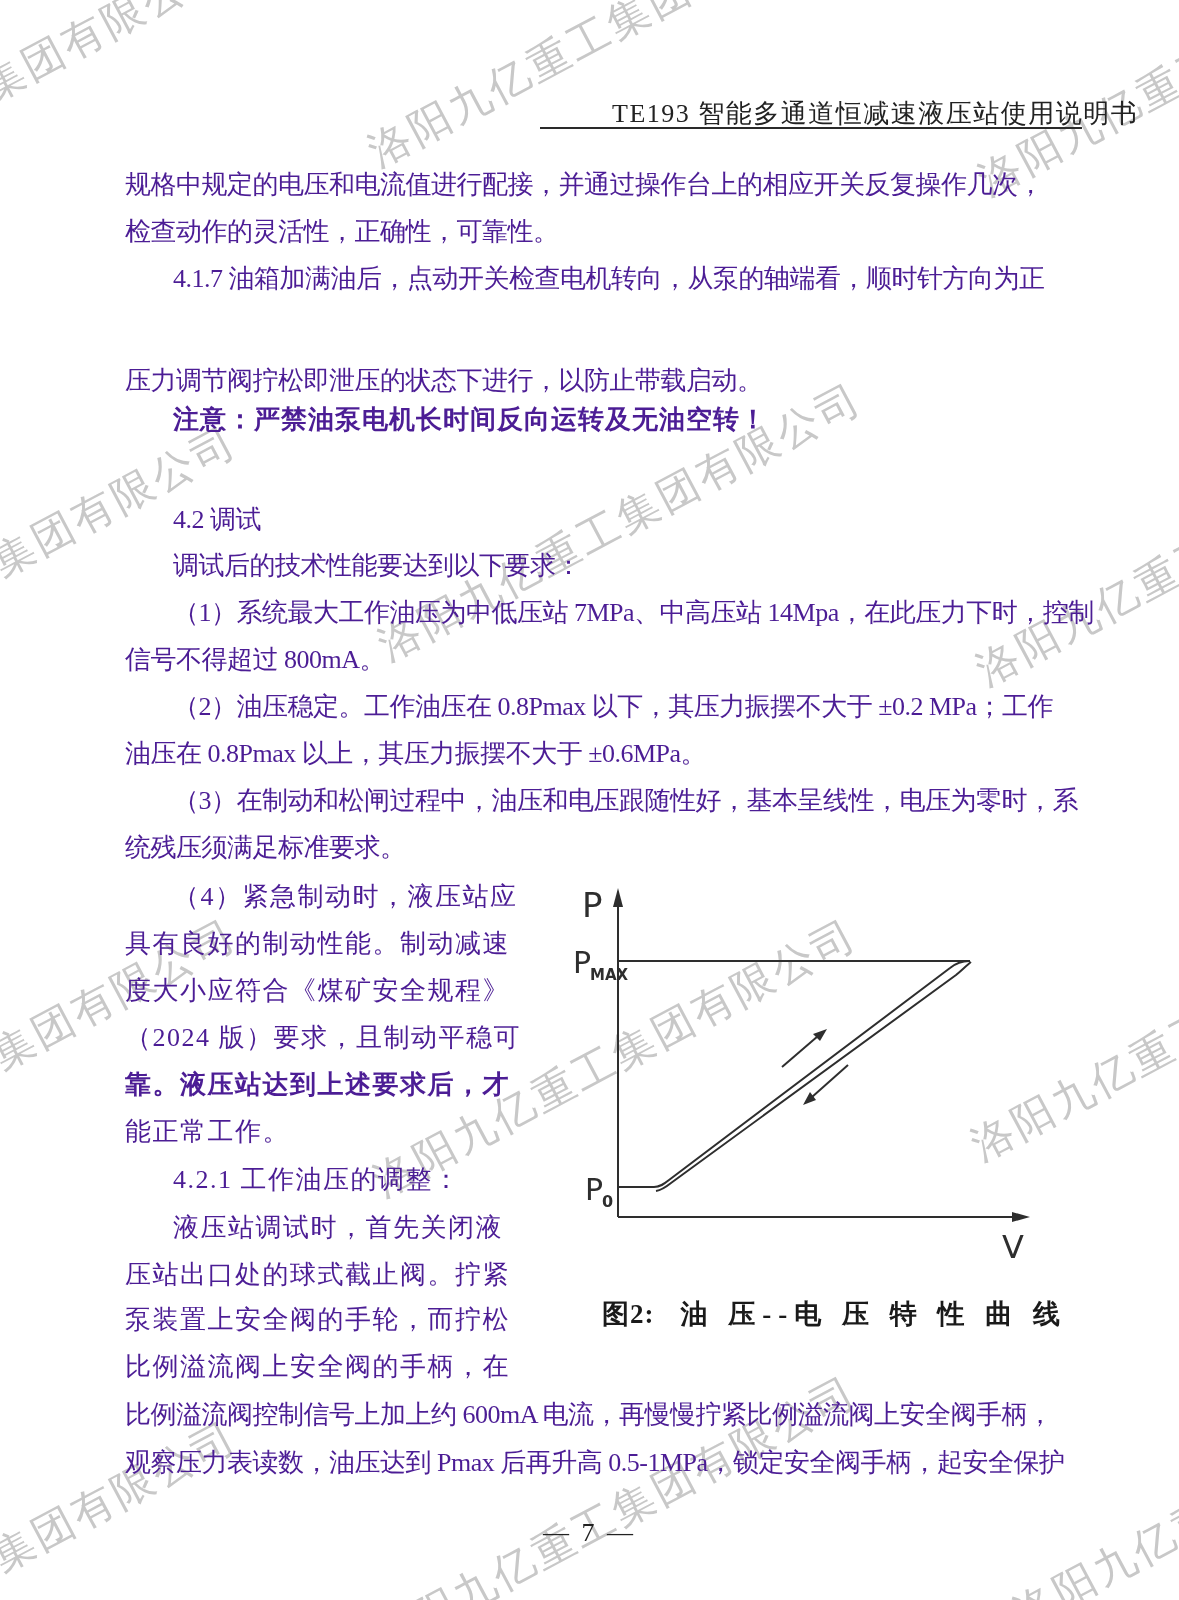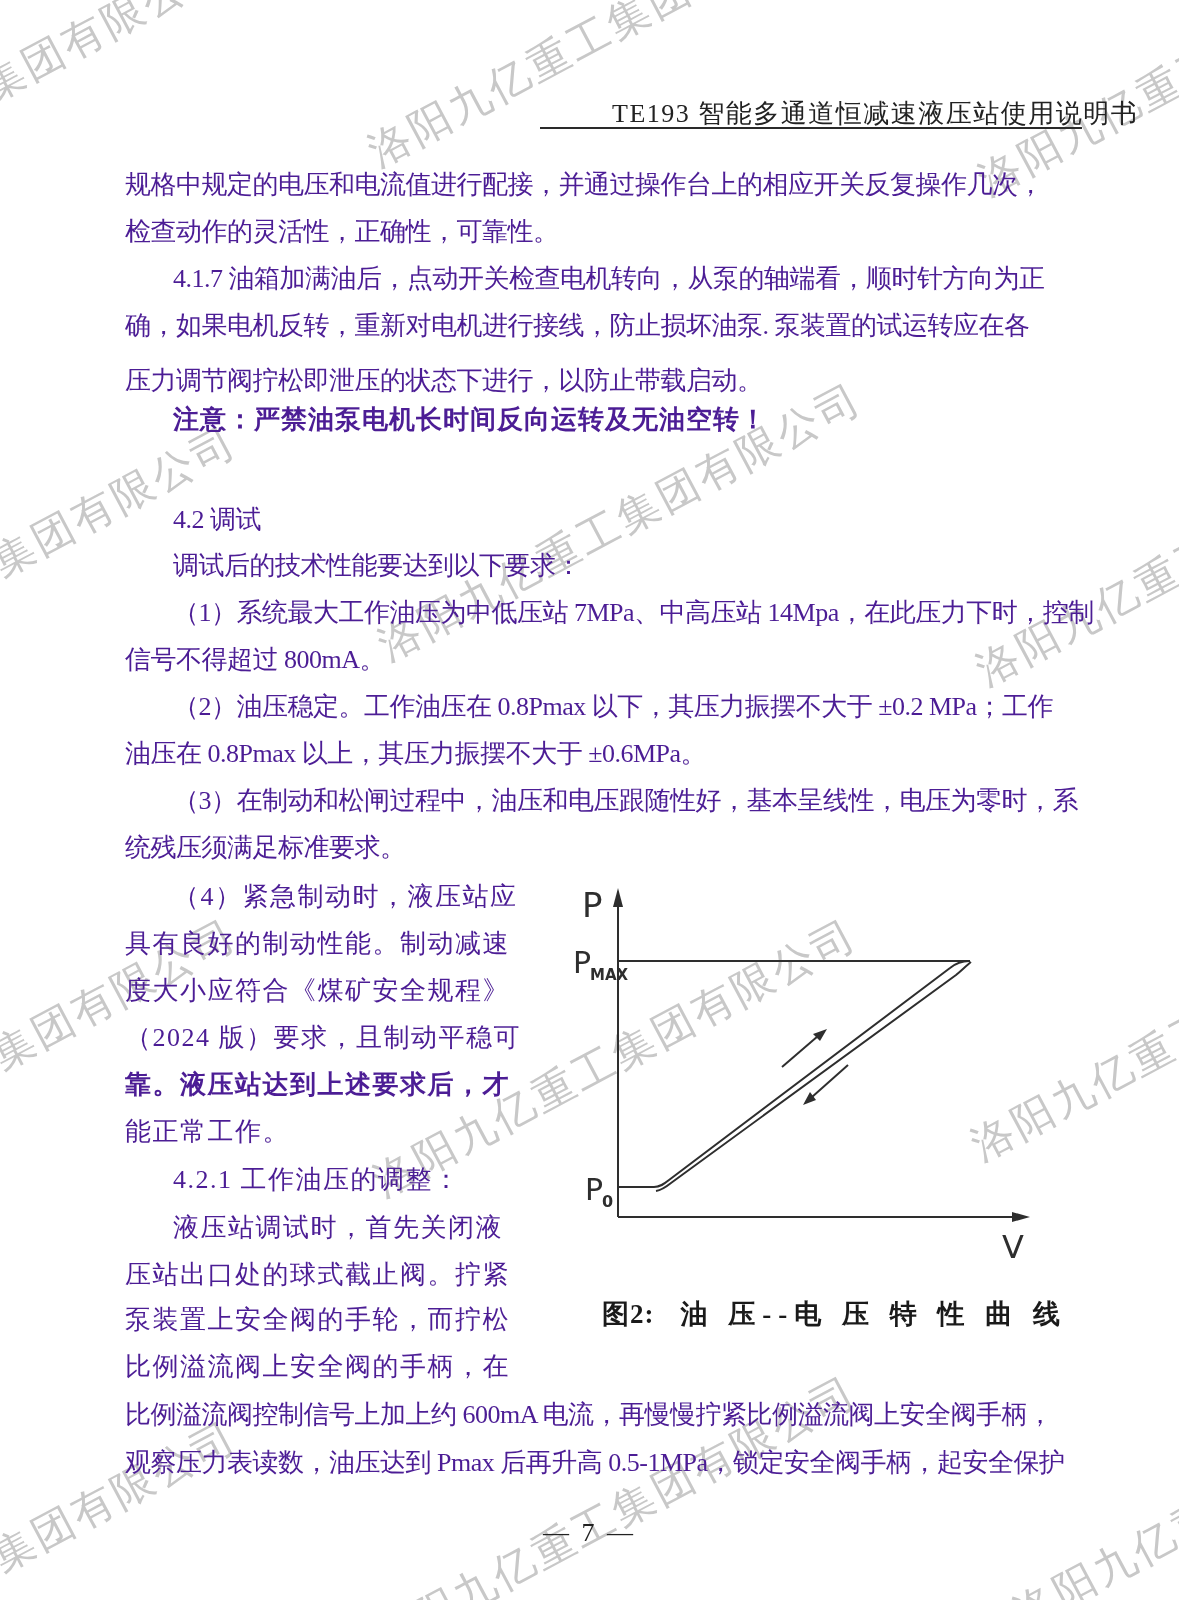--- a/index.html
+++ b/index.html
@@ -72,21 +72,20 @@
     <div class="wm" style="left:615px;  top:1515px;">洛阳九亿重工集团有限公司</div>
     <div class="wm" style="left:1255px; top:1490px;">洛阳九亿重工集团有限公司</div>
   </div>
 
   <div class="title">TE193 智能多通道恒减速液压站使用说明书</div>
   <div class="header-rule"></div>
 
   <div class="t-line" style="top:168px;">规格中规定的电压和电流值进行配接，并通过操作台上的相应开关反复操作几次，</div>
   <div class="t-line" style="top:215px;">检查动作的灵活性，正确性，可靠性。</div>
   <div class="t-line indent" style="top:262px;">4.1.7 油箱加满油后，点动开关检查电机转向，从泵的轴端看，顺时针方向为正</div>
-  <div class="t-line" style="top:309px;">确，如果电机反转，重新对电机进行接线，防止损坏油泵. 泵装置的试运转应在各</div>
   <div class="t-line" style="top:364px;">压力调节阀拧松即泄压的状态下进行，以防止带载启动。</div>
   <div class="t-line indent bold" style="top:403px;">注意：严禁油泵电机长时间反向运转及无油空转！</div>
   <div class="t-line indent" style="top:503px;">4.2 调试</div>
   <div class="t-line indent" style="top:549px;">调试后的技术性能要达到以下要求：</div>
   <div class="t-line indent" style="top:596px;">（1）系统最大工作油压为中低压站 7MPa、中高压站 14Mpa，在此压力下时，控制</div>
   <div class="t-line" style="top:643px;">信号不得超过 800mA。</div>
   <div class="t-line indent" style="top:690px;">（2）油压稳定。工作油压在 0.8Pmax 以下，其压力振摆不大于 ±0.2  MPa；工作</div>
   <div class="t-line" style="top:737px;">油压在 0.8Pmax 以上，其压力振摆不大于 ±0.6MPa。</div>
   <div class="t-line indent" style="top:784px;">（3）在制动和松闸过程中，油压和电压跟随性好，基本呈线性，电压为零时，系</div>
   <div class="t-line" style="top:831px;">统残压须满足标准要求。</div>

